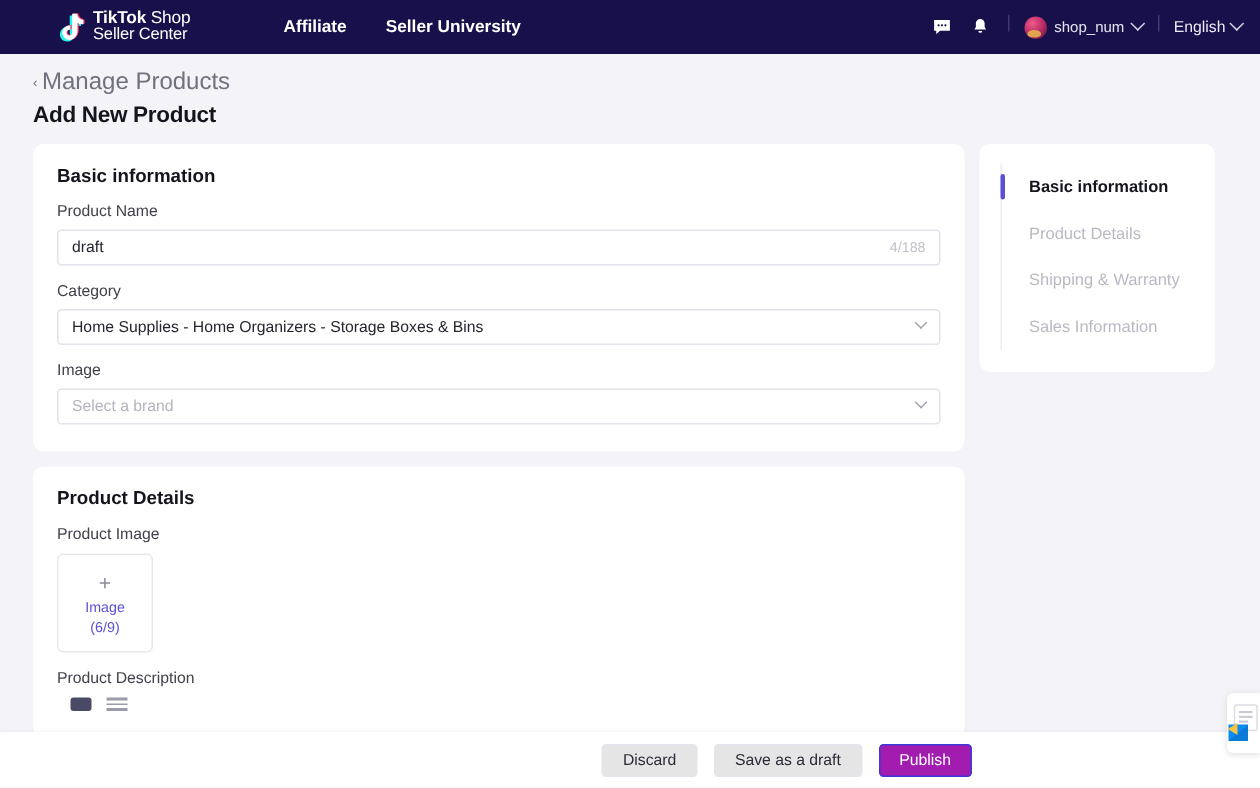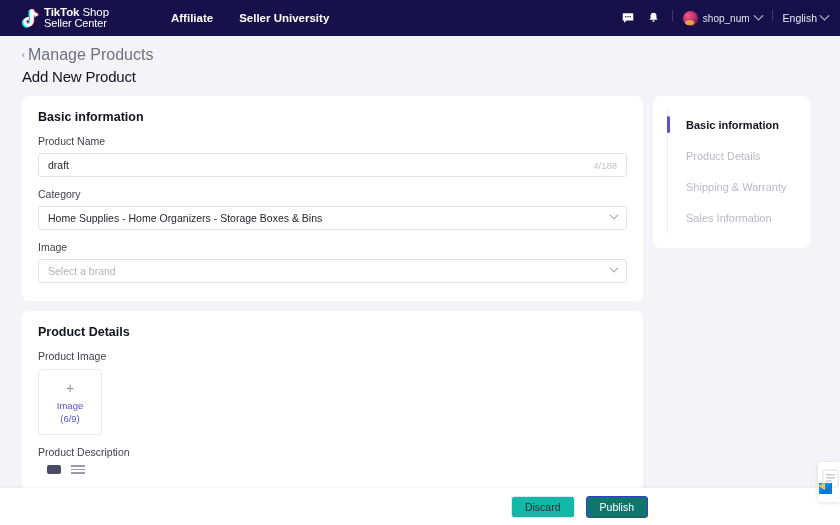--- a/index.html
+++ b/index.html
@@ -10,21 +10,21 @@
     overflow: hidden;
   }
   body { position: relative; }
 
   
   .header {
     height: 36px;
     background: #18104a;
     display: flex;
     align-items: center;
-    padding: 0 12px 0 20px;
+    padding: 0 12px 0 38px;
     position: relative;
     z-index: 20;
   }
   .logo { display: flex; align-items: center; gap: 5px; }
   .logo-note { width: 19px; height: 21px; position: relative; flex: 0 0 auto; }
   .logo-text { line-height: 1.02; }
   .logo-l1 { font-size: 11.5px; color: #fff; font-weight: 700; letter-spacing: -0.1px; }
   .logo-l1 .thin { font-weight: 400; }
   .logo-l2 { font-size: 11px; color: #fff; font-weight: 400; letter-spacing: -0.1px; }
 
@@ -53,21 +53,21 @@
   .acct-name { color: #e6e4f0; font-size: 10px; }
   .lang { display: flex; align-items: center; gap: 4px; cursor: pointer; }
   .lang-label { color: #eceaf4; font-size: 10.5px; }
   .chev { width: 7px; height: 7px; border-right: 1.2px solid #cfccdf; border-bottom: 1.2px solid #cfccdf; transform: rotate(45deg) translate(-2px,-2px); }
 
   
   .page { padding: 10px 22px 0 22px; }
   .crumb { display: flex; align-items: center; gap: 3px; cursor: pointer; }
   .crumb-arrow { font-size: 9px; color: #70707e; line-height: 1; }
   .crumb-text { font-size: 16px; color: #70707e; }
-  .title { font-size: 15px; font-weight: 400; color: #14141f; margin-top: 4px; letter-spacing: -0.2px; }
+  .title { font-size: 15px; font-weight: 700; color: #14141f; margin-top: 4px; letter-spacing: -0.2px; }
 
   .content { display: flex; gap: 10px; margin-top: 11px; align-items: flex-start; }
   .col-main { width: 621px; flex: 0 0 auto; }
   .col-side { width: 157px; flex: 0 0 auto; }
 
   .card { background: #fff; border-radius: 7px; padding: 14px 16px 18px 16px; }
   .card + .card { margin-top: 10px; }
   .card-title { font-size: 12.5px; font-weight: 700; color: #14141f; }
 
   .field { margin-top: 11px; }
@@ -123,22 +123,22 @@
     position: absolute; left: 0; right: 0; bottom: 0; height: 37px;
     background: #fff; display: flex; align-items: center; justify-content: flex-end;
     gap: 11px; padding-right: 192px; z-index: 15;
     box-shadow: 0 -1px 3px rgba(20,20,40,.05);
   }
   .btn {
     height: 22px; border-radius: 3px; font-size: 10.5px;
     display: flex; align-items: center; justify-content: center;
     padding: 0 13px; cursor: pointer; white-space: nowrap;
   }
-  .btn-ghost { border: 1px solid #e4e4ec; background: #14b8a6; color: #2c2c38; }
-  .btn-primary { background: #0f766e; color: #fff; border: 1px solid #3d36d8; }
+  .btn-ghost { border: 1px solid #e4e4ec; background: #e5e5e5; color: #2c2c38; }
+  .btn-primary { background: #a21caf; color: #fff; border: 1px solid #3d36d8; }
 
   
   .floatw {
     position: absolute; right: 0; top: 462px; width: 22px; height: 40px;
     background: #fff; border-radius: 4px 0 0 4px; z-index: 18;
     box-shadow: 0 1px 4px rgba(20,20,40,.13);
     display: flex; align-items: center; justify-content: center; cursor: pointer;
     overflow: hidden;
   }
 </style>
@@ -289,14 +289,15 @@
     <rect x="8" y="8.2" width="9" height="1.4" fill="#c9c9d4"></rect>
     <rect x="8" y="11.4" width="6" height="1.4" fill="#c9c9d4"></rect>
     <path d="M1 14 L14 14 L14 25 L1 25 Z" fill="#0a8df0"></path>
     <path d="M1 25 L14 14 L14 25 Z" fill="#0a7ad8"></path>
     <path d="M0.5 17 L7 13 L7 21 Z" fill="#f5c242"></path>
   </svg>
 </div>
 
 <div class="bottombar">
   <div class="btn btn-ghost">Discard</div>
+  <div class="btn btn-ghost">Save as a draft</div>
   <div class="btn btn-primary">Publish</div>
 </div>
 
 </body></html>

